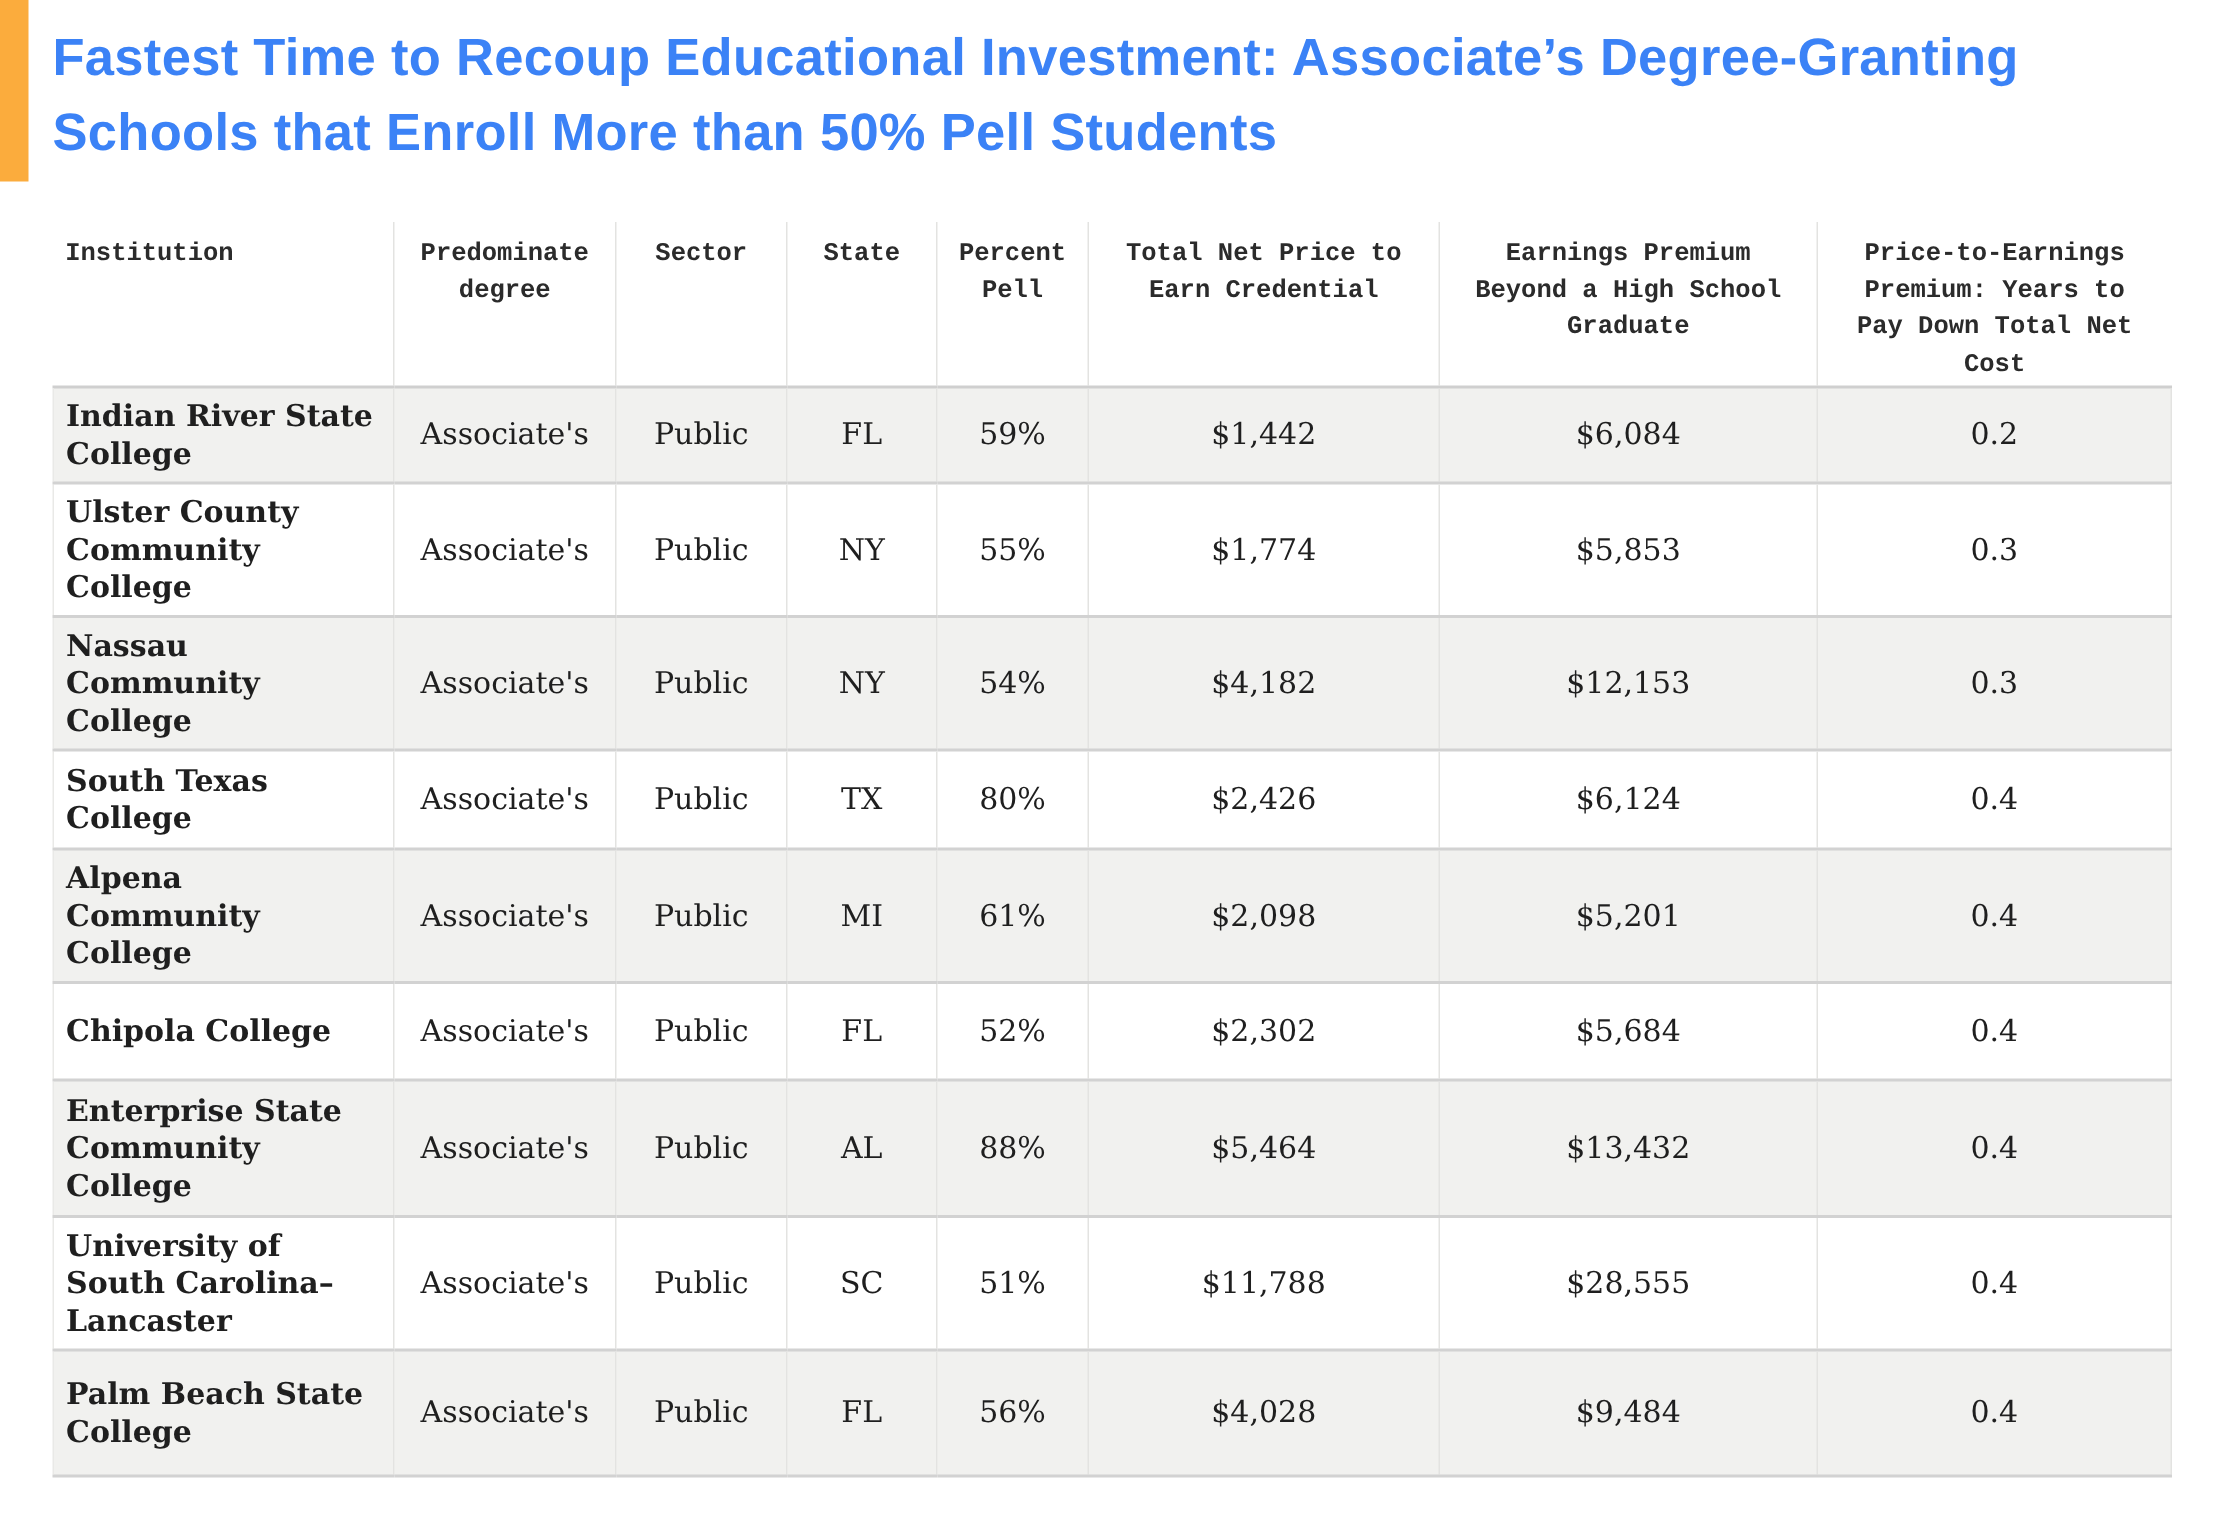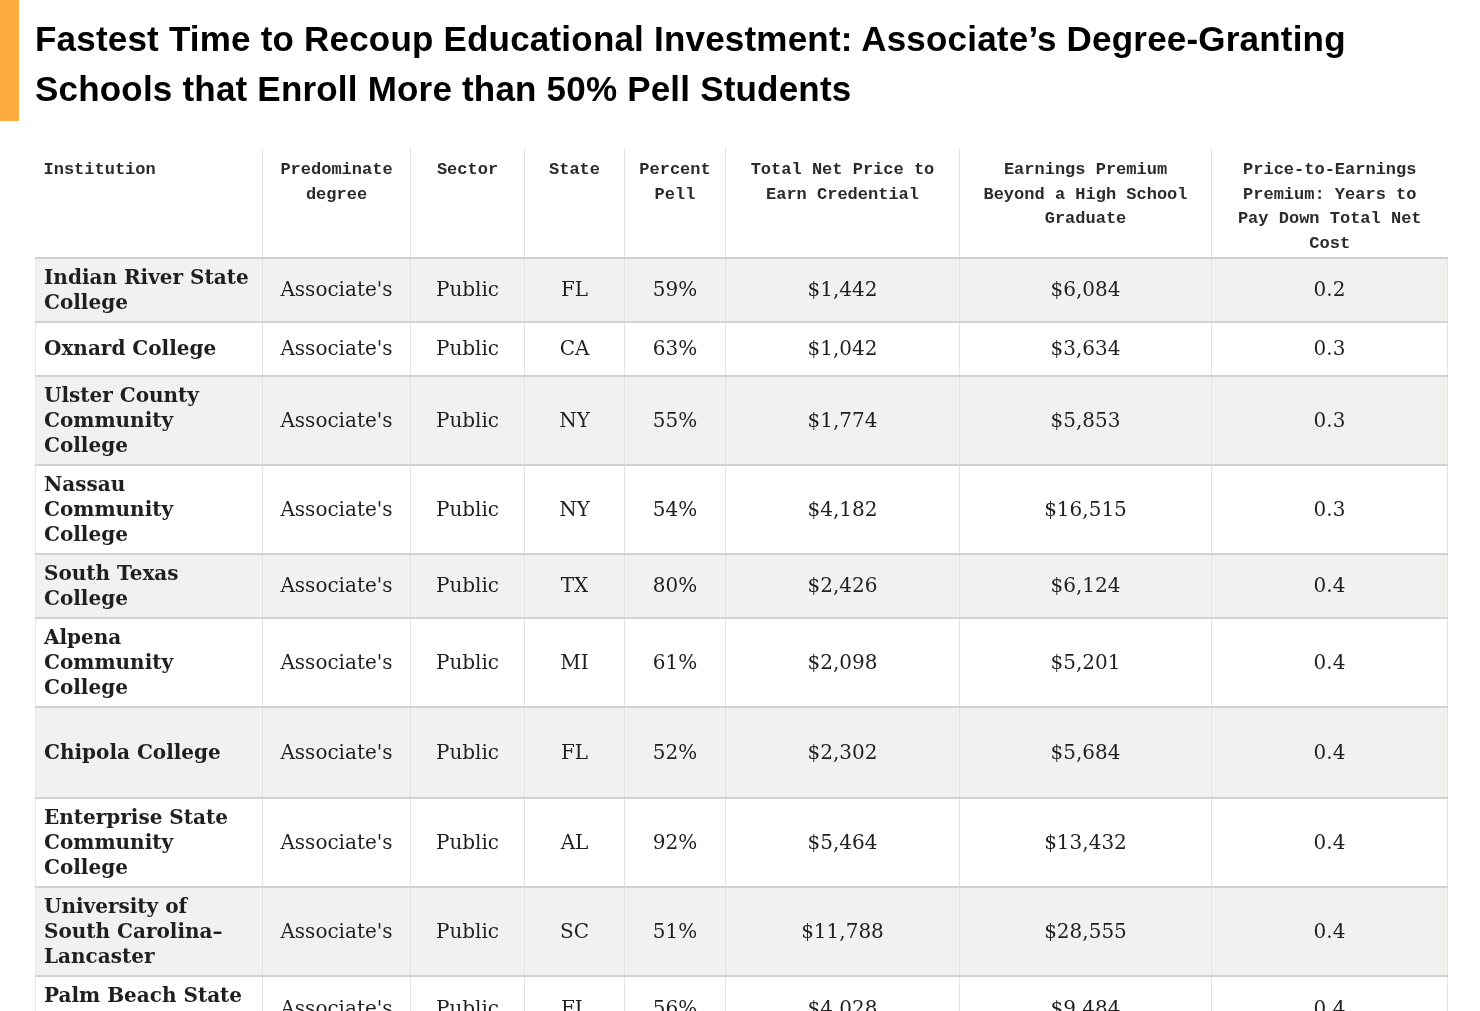--- a/index.html
+++ b/index.html
@@ -17,21 +17,21 @@
   }
   .accent-bar {
     position: absolute;
     left: 0; top: 0;
     width: 19px; height: 121px;
     background: #FBAC3D;
   }
   .title-line {
     font-size: 35px;
     font-weight: 800;
-    color: #000000;
+    color: #3b82f6;
     line-height: 1.42;
     letter-spacing: 0.2px;
   }
   
   .data-table {
     width: 1412px;
     margin: 27px 0 0 35px;
     border-collapse: collapse;
     table-layout: fixed;
   }
@@ -135,47 +135,37 @@
     <th scope="row" class="cell-institution">Indian River State College</th>
     <td class="cell-degree">Associate's</td>
     <td class="cell-sector">Public</td>
     <td class="cell-state">FL</td>
     <td class="cell-pell">59%</td>
     <td class="cell-price">$1,442</td>
     <td class="cell-premium">$6,084</td>
     <td class="cell-years">0.2</td>
   </tr>
       <tr>
-    <th scope="row" class="cell-institution">Oxnard College</th>
-    <td class="cell-degree">Associate's</td>
-    <td class="cell-sector">Public</td>
-    <td class="cell-state">CA</td>
-    <td class="cell-pell">63%</td>
-    <td class="cell-price">$1,042</td>
-    <td class="cell-premium">$3,634</td>
-    <td class="cell-years">0.3</td>
-  </tr>
-      <tr>
     <th scope="row" class="cell-institution">Ulster County Community College</th>
     <td class="cell-degree">Associate's</td>
     <td class="cell-sector">Public</td>
     <td class="cell-state">NY</td>
     <td class="cell-pell">55%</td>
     <td class="cell-price">$1,774</td>
     <td class="cell-premium">$5,853</td>
     <td class="cell-years">0.3</td>
   </tr>
       <tr>
     <th scope="row" class="cell-institution">Nassau Community College</th>
     <td class="cell-degree">Associate's</td>
     <td class="cell-sector">Public</td>
     <td class="cell-state">NY</td>
     <td class="cell-pell">54%</td>
     <td class="cell-price">$4,182</td>
-    <td class="cell-premium">$16,515</td>
+    <td class="cell-premium">$12,153</td>
     <td class="cell-years">0.3</td>
   </tr>
       <tr>
     <th scope="row" class="cell-institution">South Texas College</th>
     <td class="cell-degree">Associate's</td>
     <td class="cell-sector">Public</td>
     <td class="cell-state">TX</td>
     <td class="cell-pell">80%</td>
     <td class="cell-price">$2,426</td>
     <td class="cell-premium">$6,124</td>
@@ -199,21 +189,21 @@
     <td class="cell-pell">52%</td>
     <td class="cell-price">$2,302</td>
     <td class="cell-premium">$5,684</td>
     <td class="cell-years">0.4</td>
   </tr>
       <tr>
     <th scope="row" class="cell-institution">Enterprise State Community College</th>
     <td class="cell-degree">Associate's</td>
     <td class="cell-sector">Public</td>
     <td class="cell-state">AL</td>
-    <td class="cell-pell">92%</td>
+    <td class="cell-pell">88%</td>
     <td class="cell-price">$5,464</td>
     <td class="cell-premium">$13,432</td>
     <td class="cell-years">0.4</td>
   </tr>
       <tr>
     <th scope="row" class="cell-institution">University of South Carolina–Lancaster</th>
     <td class="cell-degree">Associate's</td>
     <td class="cell-sector">Public</td>
     <td class="cell-state">SC</td>
     <td class="cell-pell">51%</td>

